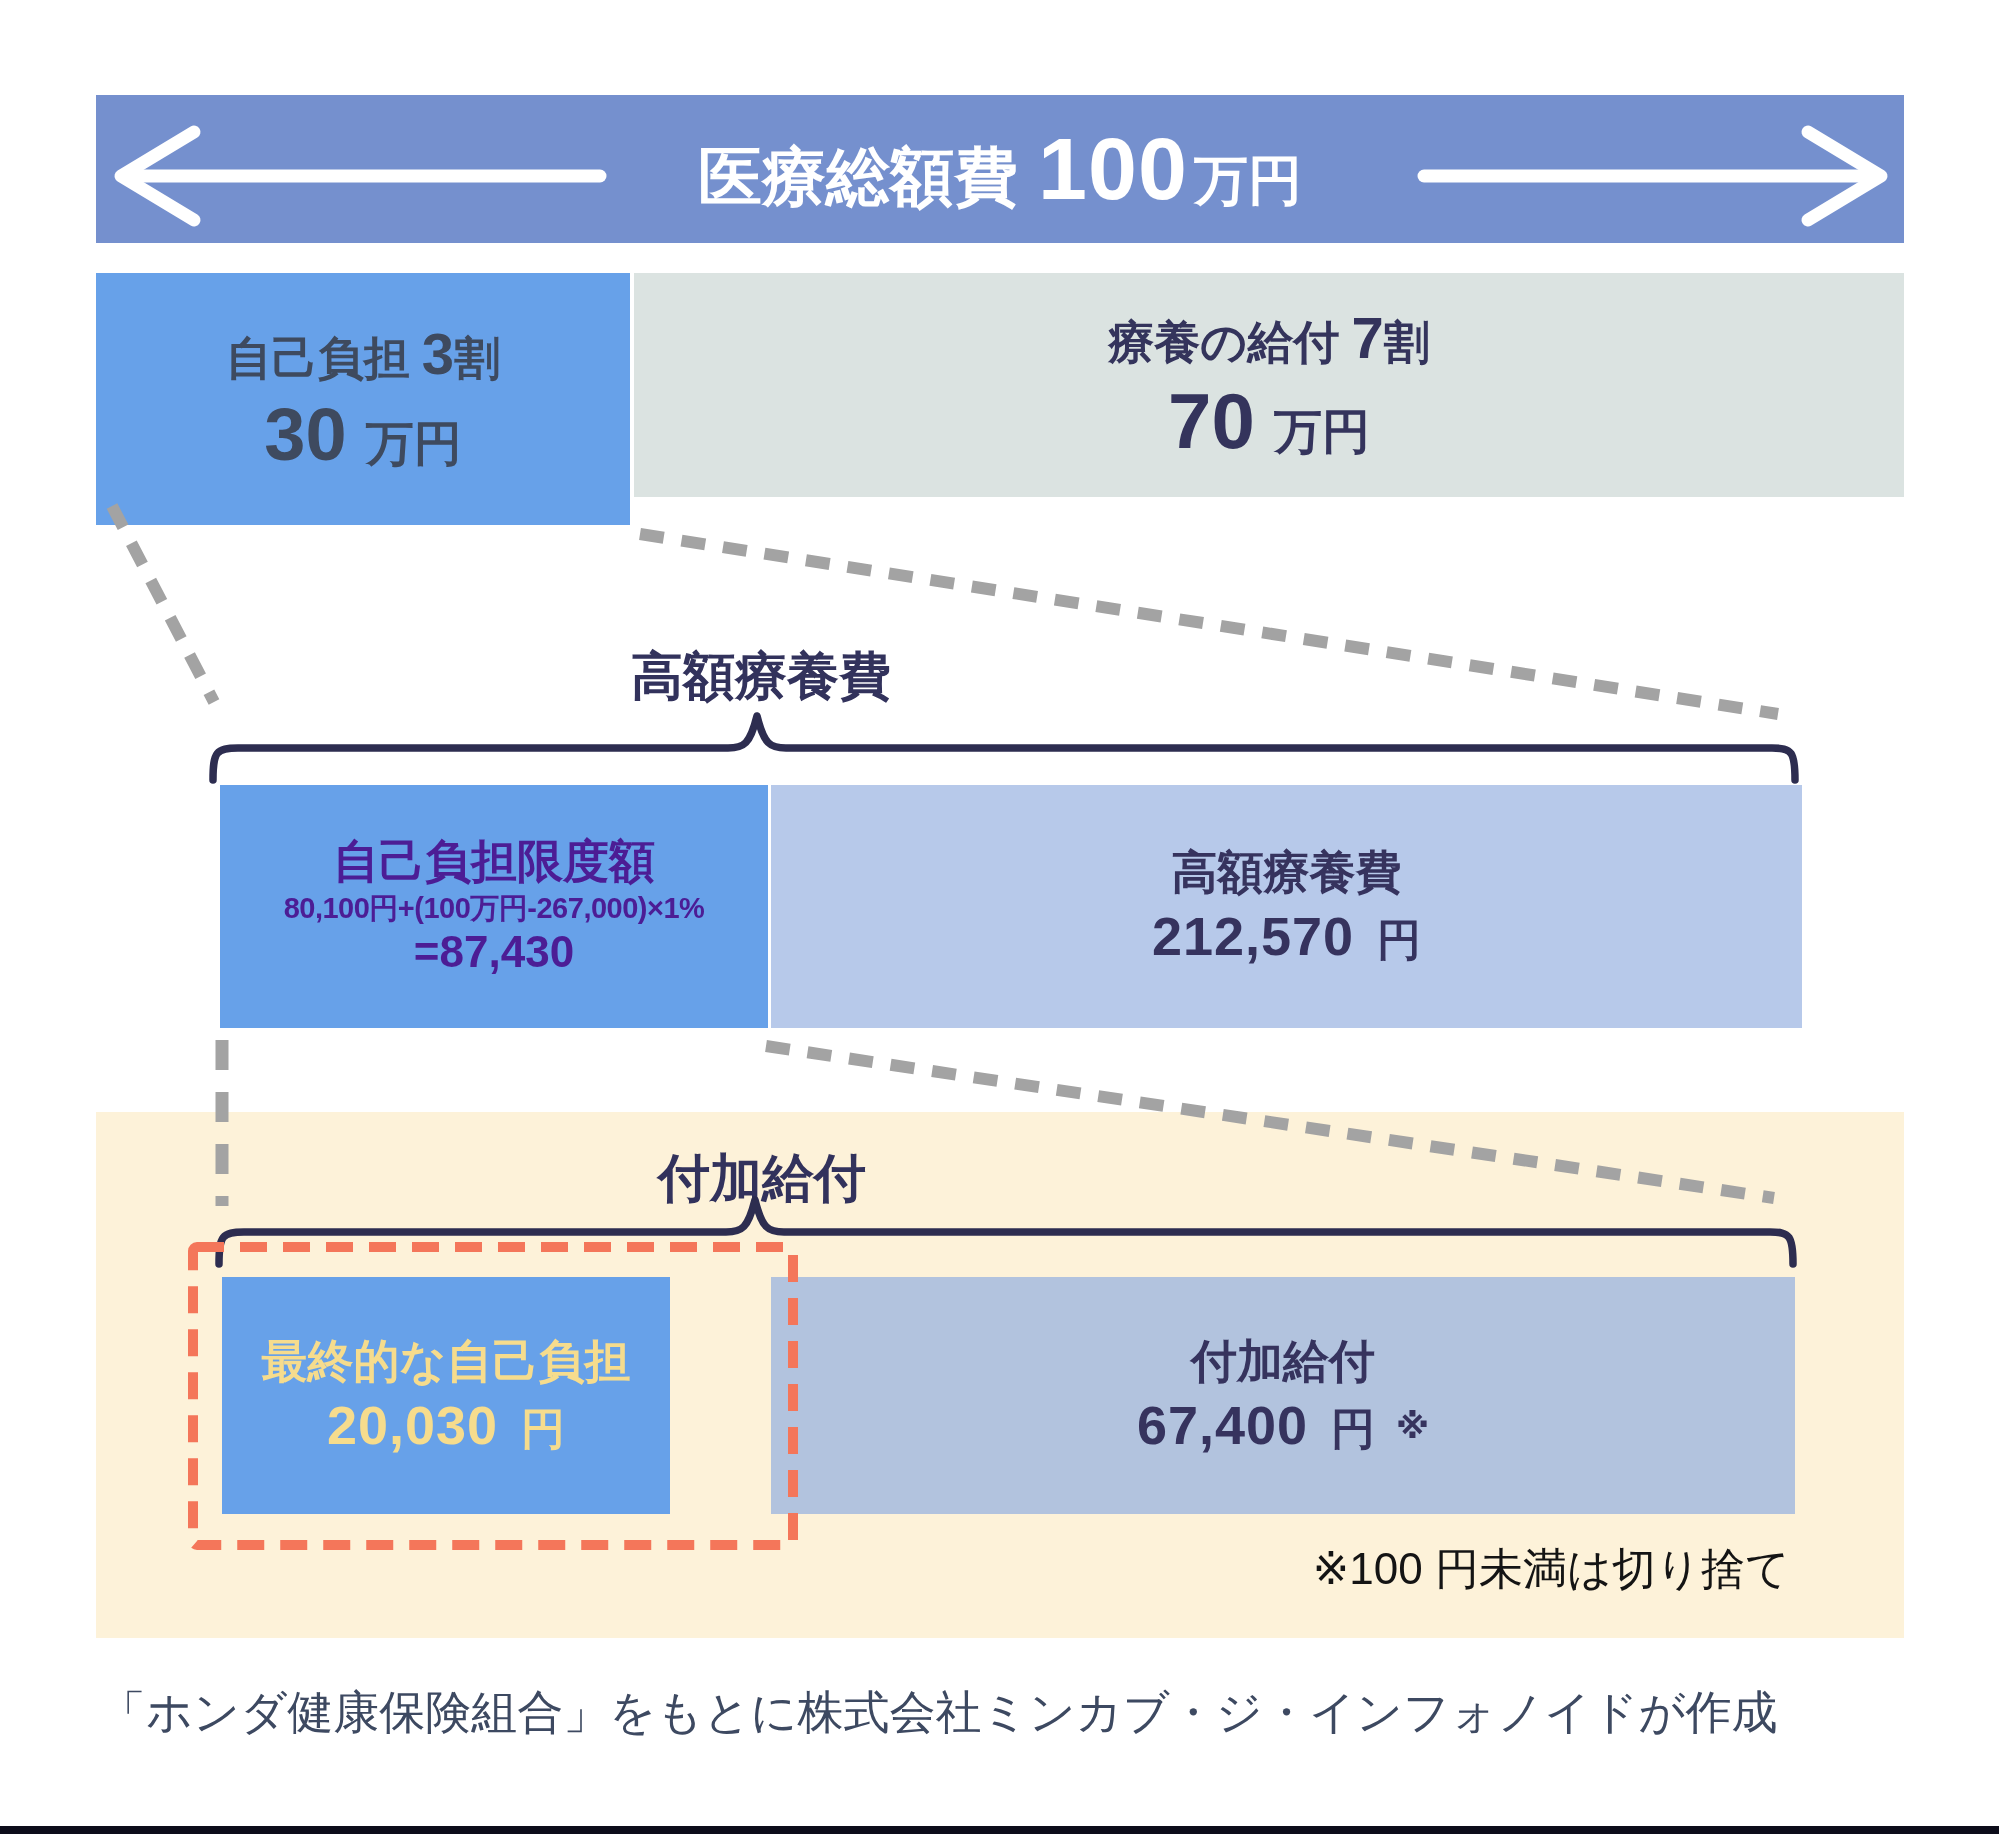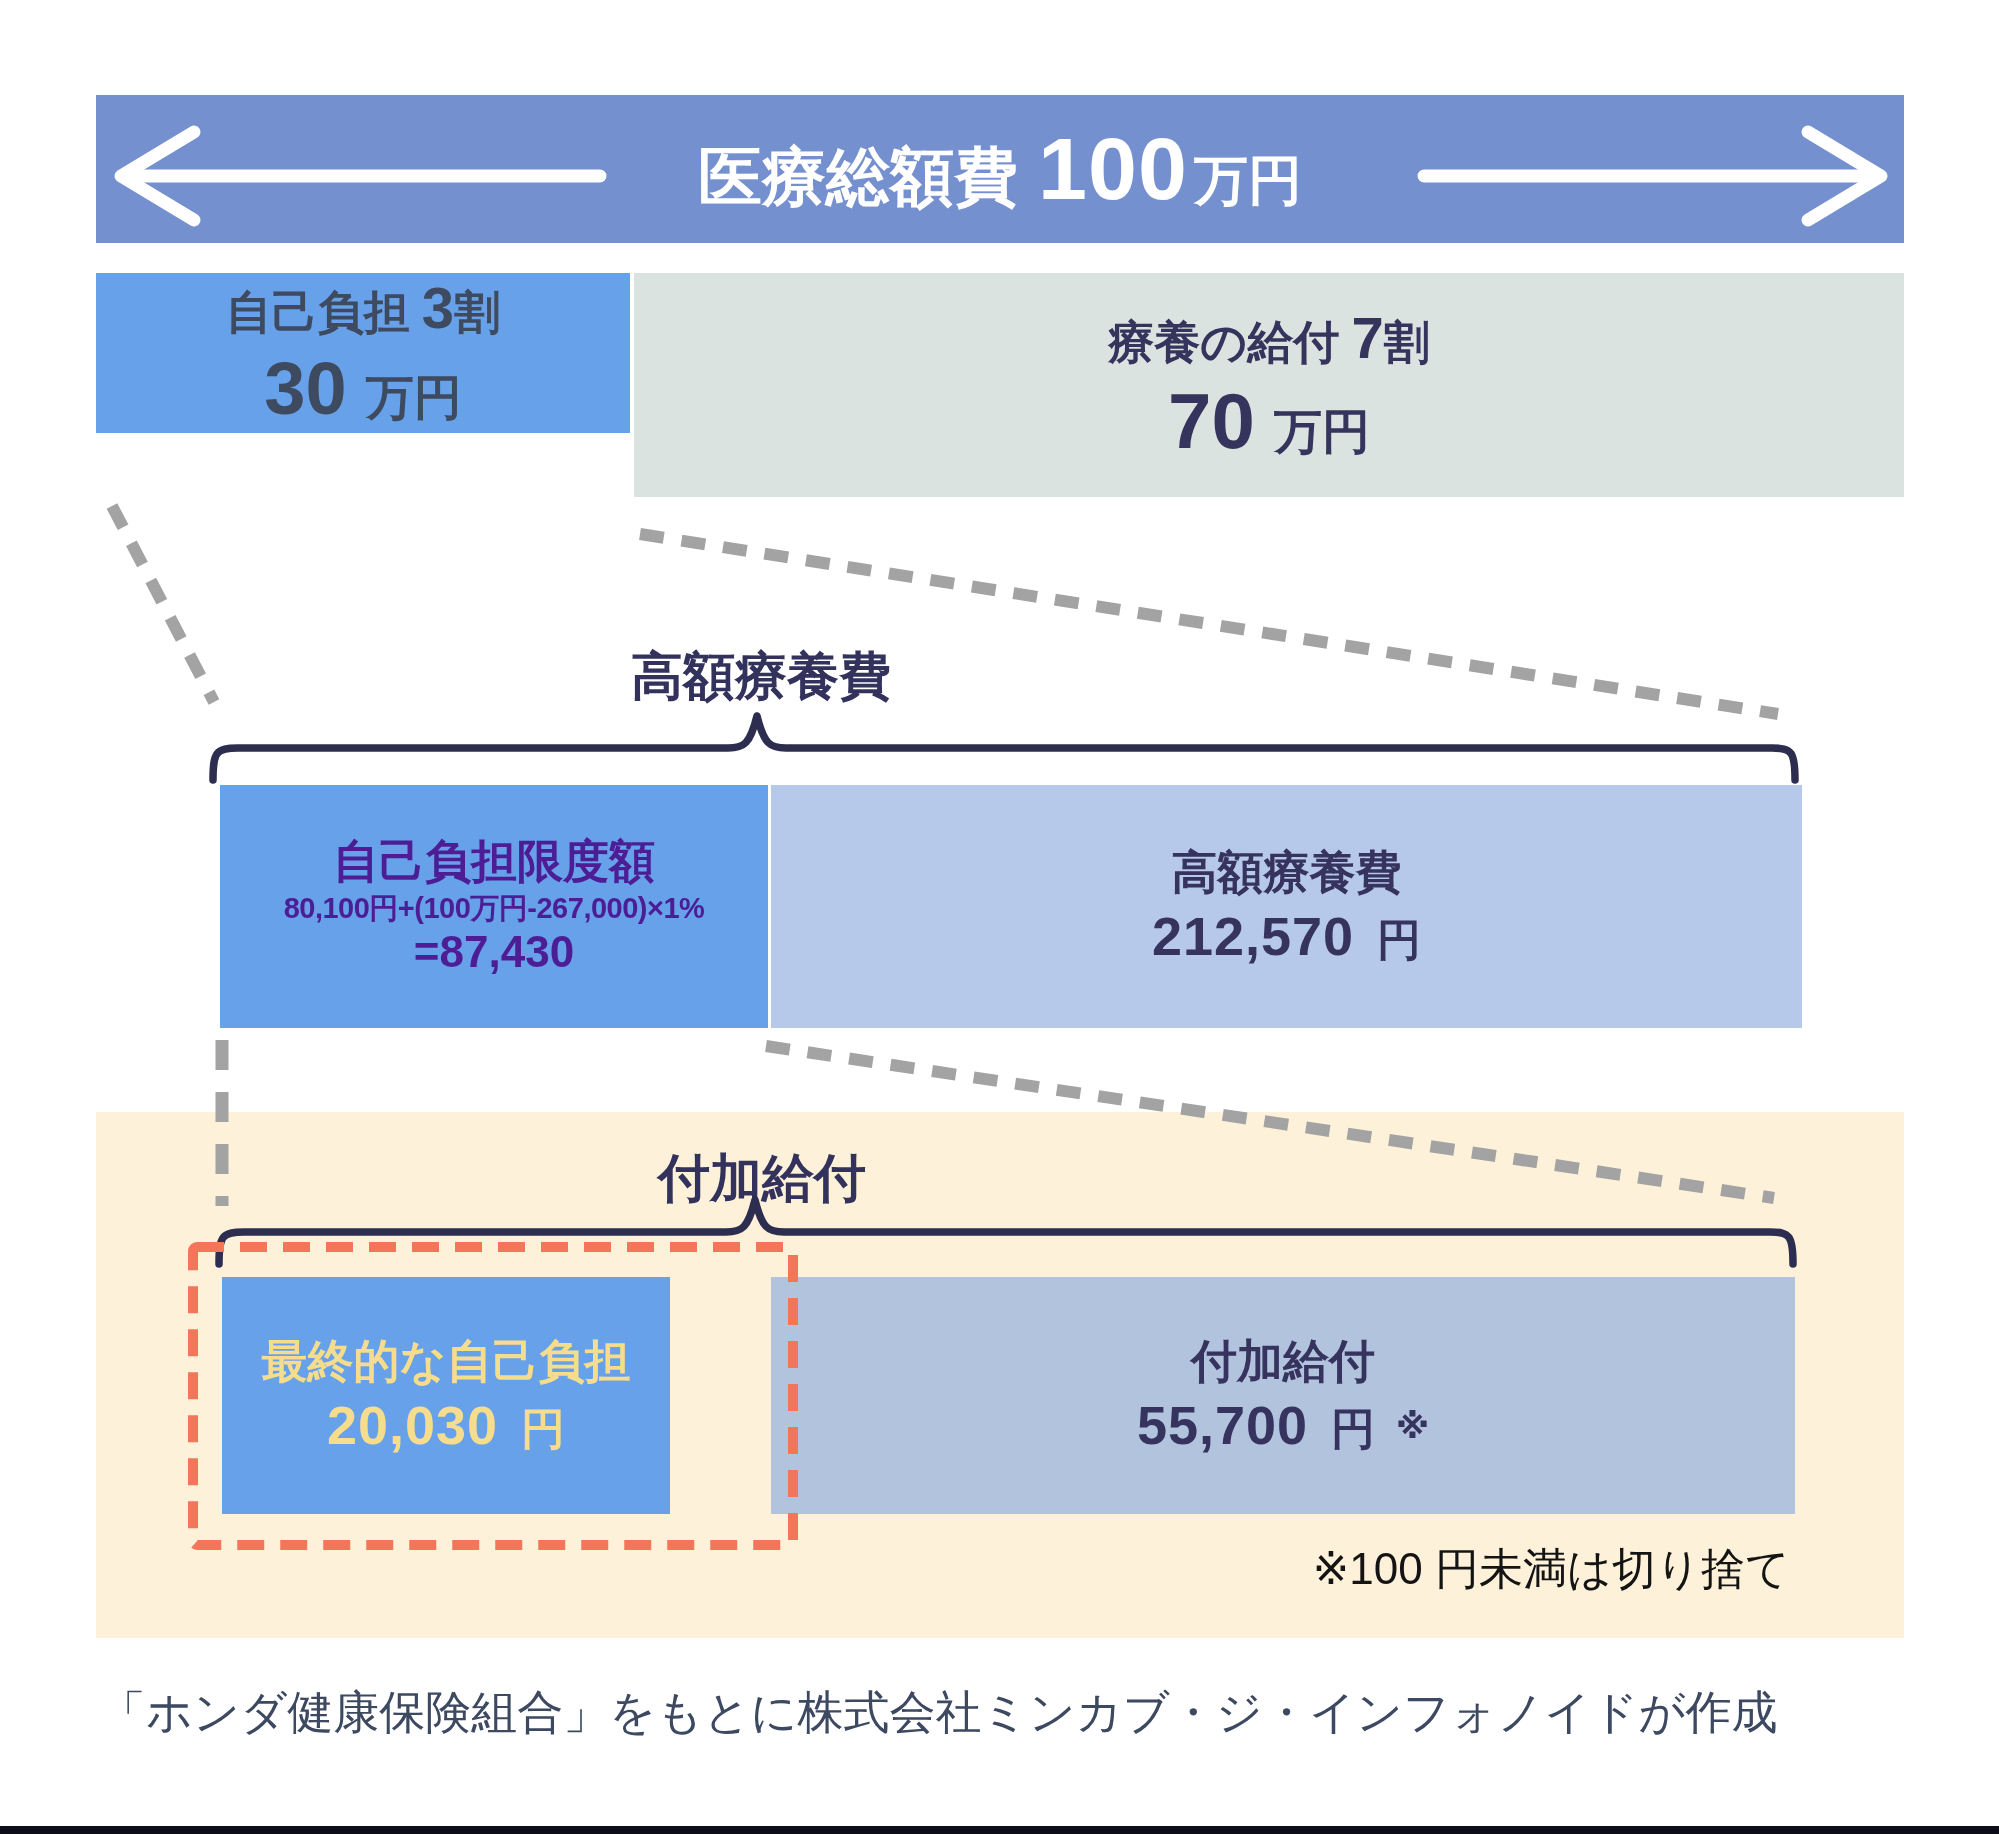--- a/index.html
+++ b/index.html
@@ -7,21 +7,21 @@
   .canvas{position:relative;width:1999px;height:1834px;background:#ffffff;overflow:hidden;}
   .abs{position:absolute;}
   .box{position:absolute;display:flex;flex-direction:column;align-items:center;justify-content:center;box-sizing:border-box;}
   .line{display:flex;align-items:baseline;justify-content:center;white-space:nowrap;line-height:1.08;}
   
   .topbar{left:96px;top:95px;width:1808px;height:148px;background:#7590ce;color:#ffffff;z-index:1;}
   .topbar .lbl{font-size:64px;font-weight:bold;}
   .topbar .big{font-size:88px;font-weight:bold;margin-left:20px;letter-spacing:1px;}
   .topbar .unit{font-size:54px;font-weight:bold;margin-left:6px;}
   
-  .r1l{left:96px;top:273px;width:534px;height:160px;background:#67a1e9;color:#3e4a5f;z-index:1;}
+  .r1l{left:96px;top:273px;width:534px;height:252px;background:#67a1e9;color:#3e4a5f;z-index:1;}
   .r1r{left:634px;top:273px;width:1270px;height:224px;background:#dbe3e1;color:#34345c;z-index:1;}
   .t46{font-size:46px;font-weight:bold;}
   .t58{font-size:58px;font-weight:bold;margin-left:12px;}
   .v74{font-size:74px;font-weight:bold;}
   .v78{font-size:78px;font-weight:bold;}
   .u48{font-size:48px;font-weight:bold;margin-left:6px;}
   
   .brace-label{width:600px;text-align:center;font-size:52px;font-weight:bold;color:#32325c;z-index:2;line-height:1.1;}
   .lbl-kogaku{left:461px;top:648px;}
   .lbl-fuka{left:462px;top:1150px;}
@@ -112,21 +112,21 @@
     <div class="line gap10">
       <span class="v66">20,030</span>
       <span class="u44">円</span>
     </div>
   </div>
   <div class="box r3r">
     <div class="line">
       <span class="t46">付加給付</span>
     </div>
     <div class="line gap10">
-      <span class="v66">55,700</span>
+      <span class="v66">67,400</span>
       <span class="u44">円</span>
       <span class="aster">※</span>
     </div>
   </div>
 
   <div class="abs note">※100 円未満は切り捨て</div>
   <div class="abs footer">「ホンダ健康保険組合」をもとに株式会社ミンカブ・ジ・インフォノイドが作成</div>
   <div class="abs bottombar"></div>
 
   <svg class="overlay" viewBox="0 0 1999 1834">

